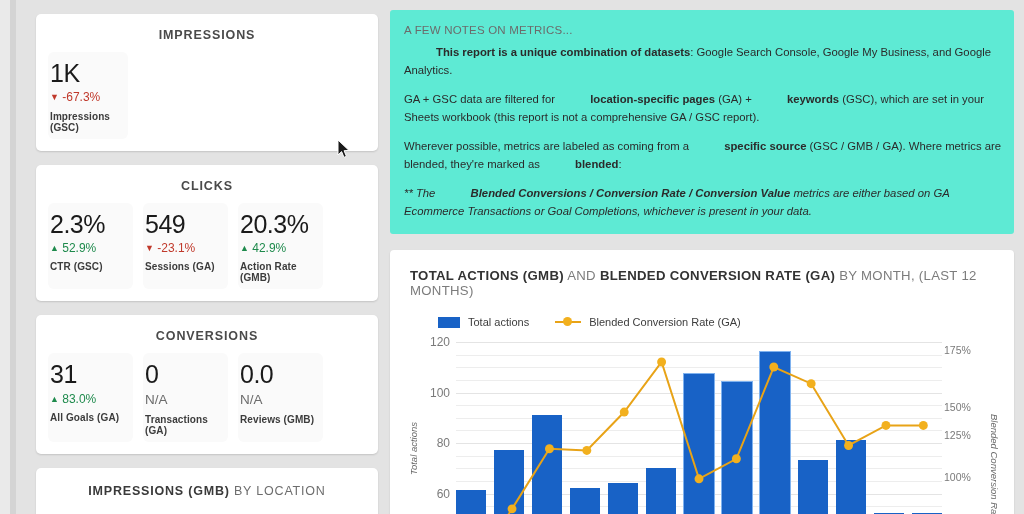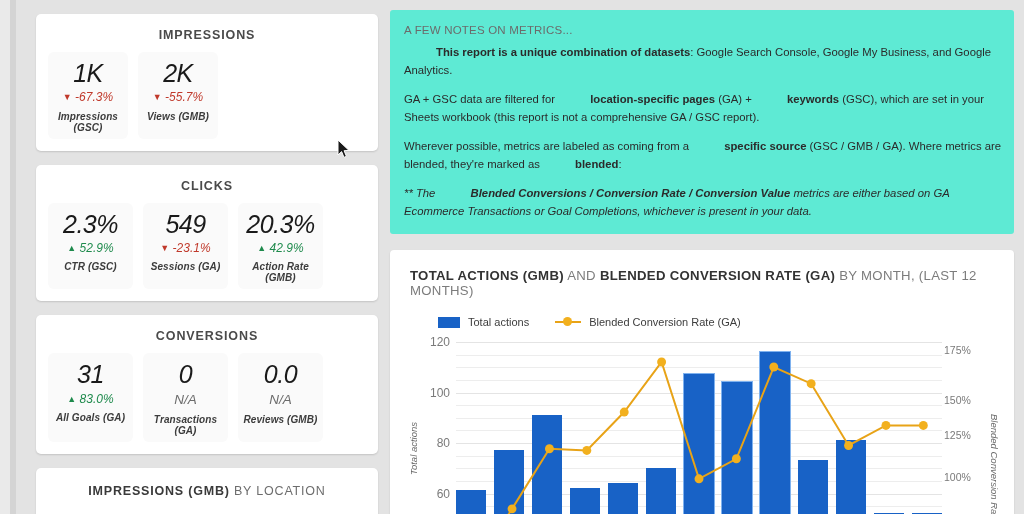--- a/index.html
+++ b/index.html
@@ -50,22 +50,20 @@
   .scorecard-row {
     display: flex;
     gap: 10px;
   }
   .scorecard {
     flex: 0 0 auto;
     width: 80px;
     background: #fafafa;
     border-radius: 6px;
     padding: 8px 2px 6px 2px;
-    text-align: center;
-    font-style: italic;
   }
   .scorecard.wide { width: 85px; }
   .sc-value {
     font-size: 25px;
     font-weight: 400;
     color: #1a1a1a;
     line-height: 1.05;
     letter-spacing: -0.5px;
   }
   .sc-delta {
@@ -217,25 +215,20 @@
 
   <div class="left-col">
 
     <div class="card">
       <div class="card-title">IMPRESSIONS</div>
       <div class="scorecard-row">
         <div class="scorecard">
           <div class="sc-value">1K</div>
           <div class="sc-delta down"><span class="arrow">▼</span> <span>-67.3%</span></div>
           <div class="sc-label">Impressions (GSC)</div>
-        </div>
-        <div class="scorecard">
-          <div class="sc-value">2K</div>
-          <div class="sc-delta down"><span class="arrow">▼</span> <span>-55.7%</span></div>
-          <div class="sc-label">Views (GMB)</div>
         </div>
       </div>
     </div>
 
     <div class="card">
       <div class="card-title">CLICKS</div>
       <div class="scorecard-row">
         <div class="scorecard wide">
           <div class="sc-value">2.3%</div>
           <div class="sc-delta up"><span class="arrow">▲</span> <span>52.9%</span></div>
@@ -362,21 +355,21 @@
             <div class="gridline major" style="top: 8px;"></div>
           </div>
         <div id="ytick-layer">
             <div class="ytick" style="top: 8px;">120</div>
             <div class="ytick" style="top: 58.5px;">100</div>
             <div class="ytick" style="top: 109px;">80</div>
             <div class="ytick" style="top: 159.5px;">60</div>
           </div>
         <div id="y2tick-layer">
             <div class="y2tick" style="top: 16.4167px;">175%</div>
-            <div class="y2tick" style="top: 66px;">150%</div>
+            <div class="y2tick" style="top: 73px;">150%</div>
             <div class="y2tick" style="top: 100.583px;">125%</div>
             <div class="y2tick" style="top: 142.667px;">100%</div>
             <div class="y2tick" style="top: 184.75px;">75%</div>
           </div>
         <div class="bars" id="bars">
             <div class="bar" style="height: 55.55px;"></div>
             <div class="bar" style="height: 95.95px;"></div>
             <div class="bar" style="height: 131.3px;"></div>
             <div class="bar" style="height: 58.075px;"></div>
             <div class="bar" style="height: 63.125px;"></div>

